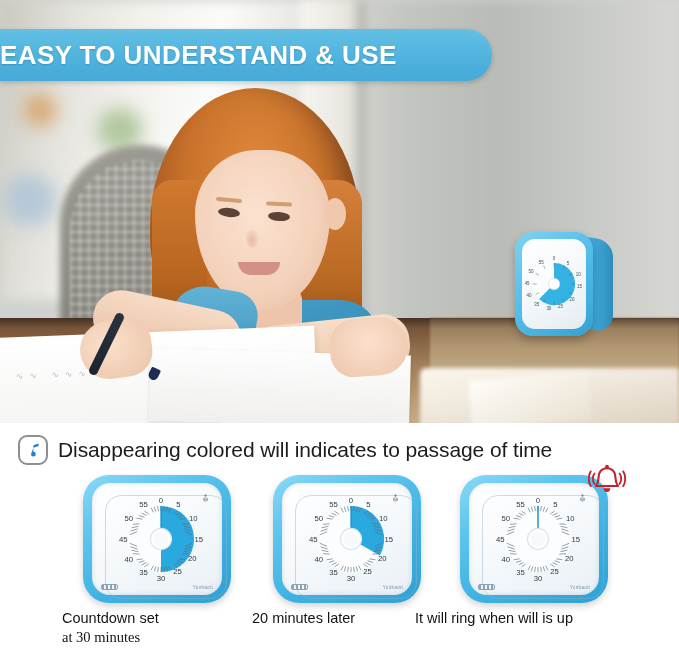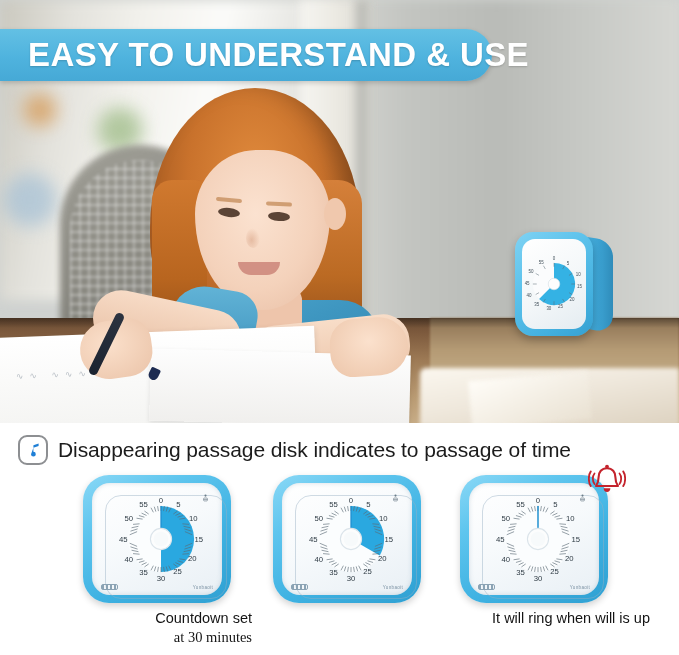--- a/index.html
+++ b/index.html
@@ -204,22 +204,22 @@
 
   
   .banner {
     position:absolute; left:0; top:29px; width:492px; height:52px;
     background: linear-gradient(180deg,#63c0e4 0%, #4fb3de 55%, #46a9d6 100%);
     border-radius: 0 26px 26px 0;
     box-shadow: 0 2px 5px rgba(0,0,0,.18);
     display:flex; align-items:center;
   }
   .banner-title {
-    color:#ffffff; font-size:33px; font-weight:700;
-    letter-spacing:.4px; padding-left:28px;
+    color:#ffffff; font-size:26px; font-weight:700;
+    letter-spacing:.4px; 
     text-shadow: 0 1px 2px rgba(0,0,0,.18);
     white-space:nowrap;
   }
 
   
   .bottom { position:absolute; left:0; top:423px; width:679px; height:232px; background:#fff; }
 
   .headline-row {
     position:absolute; left:18px; top:12px; display:flex; align-items:center; gap:10px;
   }
@@ -270,21 +270,21 @@
   }
   .sw-icon {
     position:absolute; right:13px; top:11px; width:7px; height:8px;
   }
 
   .bell {
     position:absolute; left:149px; top:-12px; width:38px; height:34px;
   }
 
   .caption {
-    position:absolute; top:134px; left:0; width:190px; text-align:right;
+    position:absolute; top:134px; left:0; width:190px; text-align:left;
     font-size:14.5px; color:#141414; line-height:1.28;
   }
   .caption .l2 { display:block;font-family:Liberation Serif, serif; }
 </style>
 </head>
 <body>
 
 <div id="page">
 
   <div class="photo">
@@ -382,21 +382,21 @@
   </div>
 
   <div class="bottom">
 
     <div class="headline-row">
       <div class="note-icon">
         <svg class="nsvg" width="18" height="18" viewBox="0 0 18 18">
           <path d="M7 13.2 A2.4 2.4 0 1 0 9.4 10.8 V4.2 L14.6 2.6 V5.1 L9.4 6.7" fill="#1f7fd6"></path>
         </svg>
       </div>
-      <div class="headline-text">Disappearing passage disk indicates to passage of time</div>
+      <div class="headline-text">Disappearing colored will indicates to passage of time</div>
     </div>
 
     <div class="cards">
 
       <div class="card card-c1">
         <div class="timer">
           <div class="timer-inner">
             <div class="timer-bezel"></div>
             <svg class="sw-icon" viewBox="0 0 10 12">
               <circle cx="5" cy="2.4" r="1.6" fill="#6b7c88"></circle>
@@ -564,20 +564,24 @@
                   <text x="15" y="75">40</text>
                   <text x="9" y="53">45</text>
                   <text x="15" y="30">50</text>
                   <text x="31" y="15.5">55</text>
                 </g>
               </svg>
             </div>
             <div class="batt"></div>
             <div class="brand">Yunbaoit</div>
           </div>
+        </div>
+        <div class="caption">
+          <span>20 minutes later</span>
+          <span class="l2"></span>
         </div>
       </div>
 
       <div class="card card-c3">
         <div class="timer">
           <div class="timer-inner">
             <div class="timer-bezel"></div>
             <svg class="sw-icon" viewBox="0 0 10 12">
               <circle cx="5" cy="2.4" r="1.6" fill="#6b7c88"></circle>
               <rect x="2.2" y="6" width="5.6" height="4.4" rx="1" fill="none" stroke="#6b7c88" stroke-width="1"></rect>

